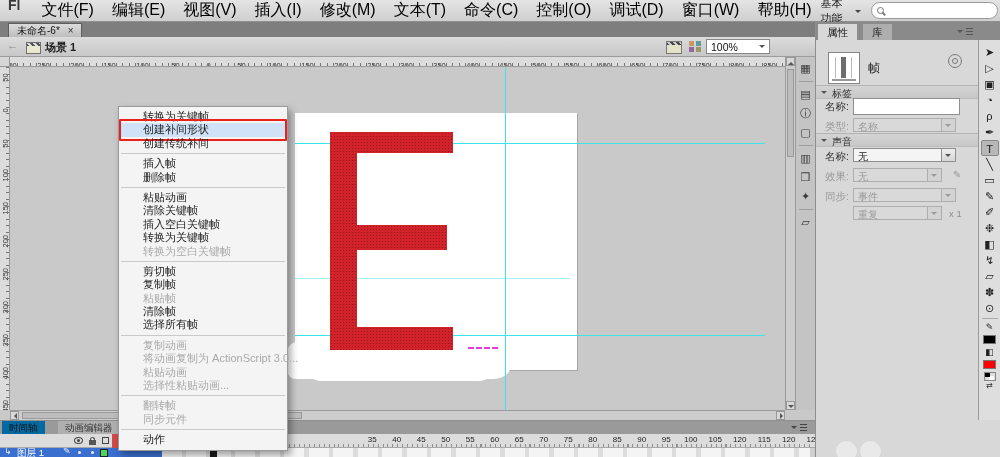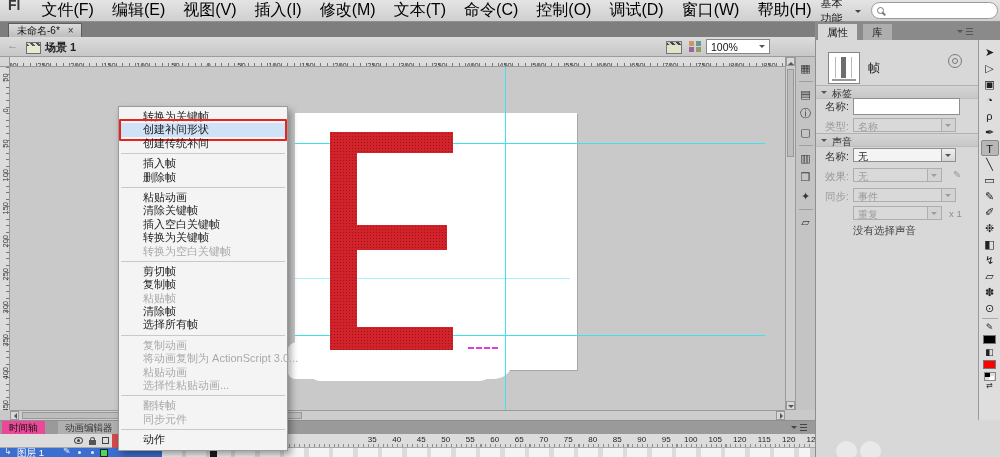--- a/index.html
+++ b/index.html
@@ -157,21 +157,21 @@
   .chip-black{background:#000000;} .chip-red{background:#ff0000;}
   .chip-small{width:10px;height:7px;margin:1px 0;
       background:linear-gradient(#000 0 0) 0 0/5px 4px no-repeat,linear-gradient(#fff 0 0) 4px 3px/5px 4px no-repeat,#ddd;
       border:1px solid #888;}
   .swap-icon{font-size:8px;color:#333;line-height:8px;}
 
   
   .timeline{position:absolute;left:0;top:420px;width:815px;height:37px;background:#cfcfcf;border-top:1px solid #8e8e8e;box-sizing:border-box;}
   .tl-tabstrip{position:absolute;left:0;top:0;width:815px;height:13px;background:#9a9a9a;}
   .tl-tab{position:absolute;top:0;height:13px;font-size:9.5px;padding:1px 7px 0;box-sizing:border-box;white-space:nowrap;}
-  #tab-timeline{left:2px;background:#ec4899;color:#111;}
+  #tab-timeline{left:2px;background:#0369a1;color:#111;}
   #tab-motion{left:58px;background:#afafaf;color:#333;}
   .tl-panelmenu{position:absolute;right:8px;top:3px;width:12px;height:7px;
        background:linear-gradient(#444 0 0) 5px 0/7px 1px no-repeat,
                   linear-gradient(#444 0 0) 5px 3px/7px 1px no-repeat,
                   linear-gradient(#444 0 0) 5px 6px/7px 1px no-repeat;}
   .tl-panelmenu::before{content:"";position:absolute;left:-4px;top:2px;width:0;height:0;border:3px solid transparent;border-top-color:#444;}
   .tl-header{position:absolute;left:0;top:13px;width:815px;height:14px;background:#dcdcdc;border-bottom:1px solid #a8a8a8;box-sizing:border-box;}
   .eye-icon{position:absolute;left:74px;top:3px;width:9px;height:7px;border:1px solid #444;border-radius:50%;box-sizing:border-box;}
   .eye-icon::after{content:"";position:absolute;left:2px;top:1px;width:3px;height:3px;background:#444;border-radius:50%;}
   .lock-icon{position:absolute;left:89px;top:6px;width:7px;height:5px;background:#555;}
@@ -396,23 +396,20 @@
           <span class="dd-arrow"></span>
         </span>
       </div>
       <div class="prow" id="row-repeat">
         <span class="dd disabled w90">
           <span>重复</span>
           <span class="dd-arrow"></span>
         </span>
         <span class="repeat-times">x 1</span>
       </div>
-      <div class="prow" id="row-status">
-        <span class="sound-status">没有选择声音</span>
-      </div>
     </div>
   </div>
 
   <div class="tools">
     <span style="display:contents;">
       
     <div class="tool normal">➤</div><div class="tool normal">▷</div><div class="tool normal">▣</div><div class="tool normal">◔</div><div class="tool normal">ρ</div><div class="tool normal">✒</div><div class="tool selected">T</div><div class="tool normal">╲</div><div class="tool normal">▭</div><div class="tool normal">✎</div><div class="tool normal">✐</div><div class="tool normal">❉</div><div class="tool normal">◧</div><div class="tool normal">↯</div><div class="tool normal">▱</div><div class="tool normal">✽</div><div class="tool normal">⊙</div><div class="tool sep"></div></span>
     <div class="tool" style="height:12px;line-height:12px;font-size:9px;">✎</div>
     <div class="chip chip-black"></div>
     <div class="tool" style="height:12px;line-height:12px;font-size:9px;">◧</div>

